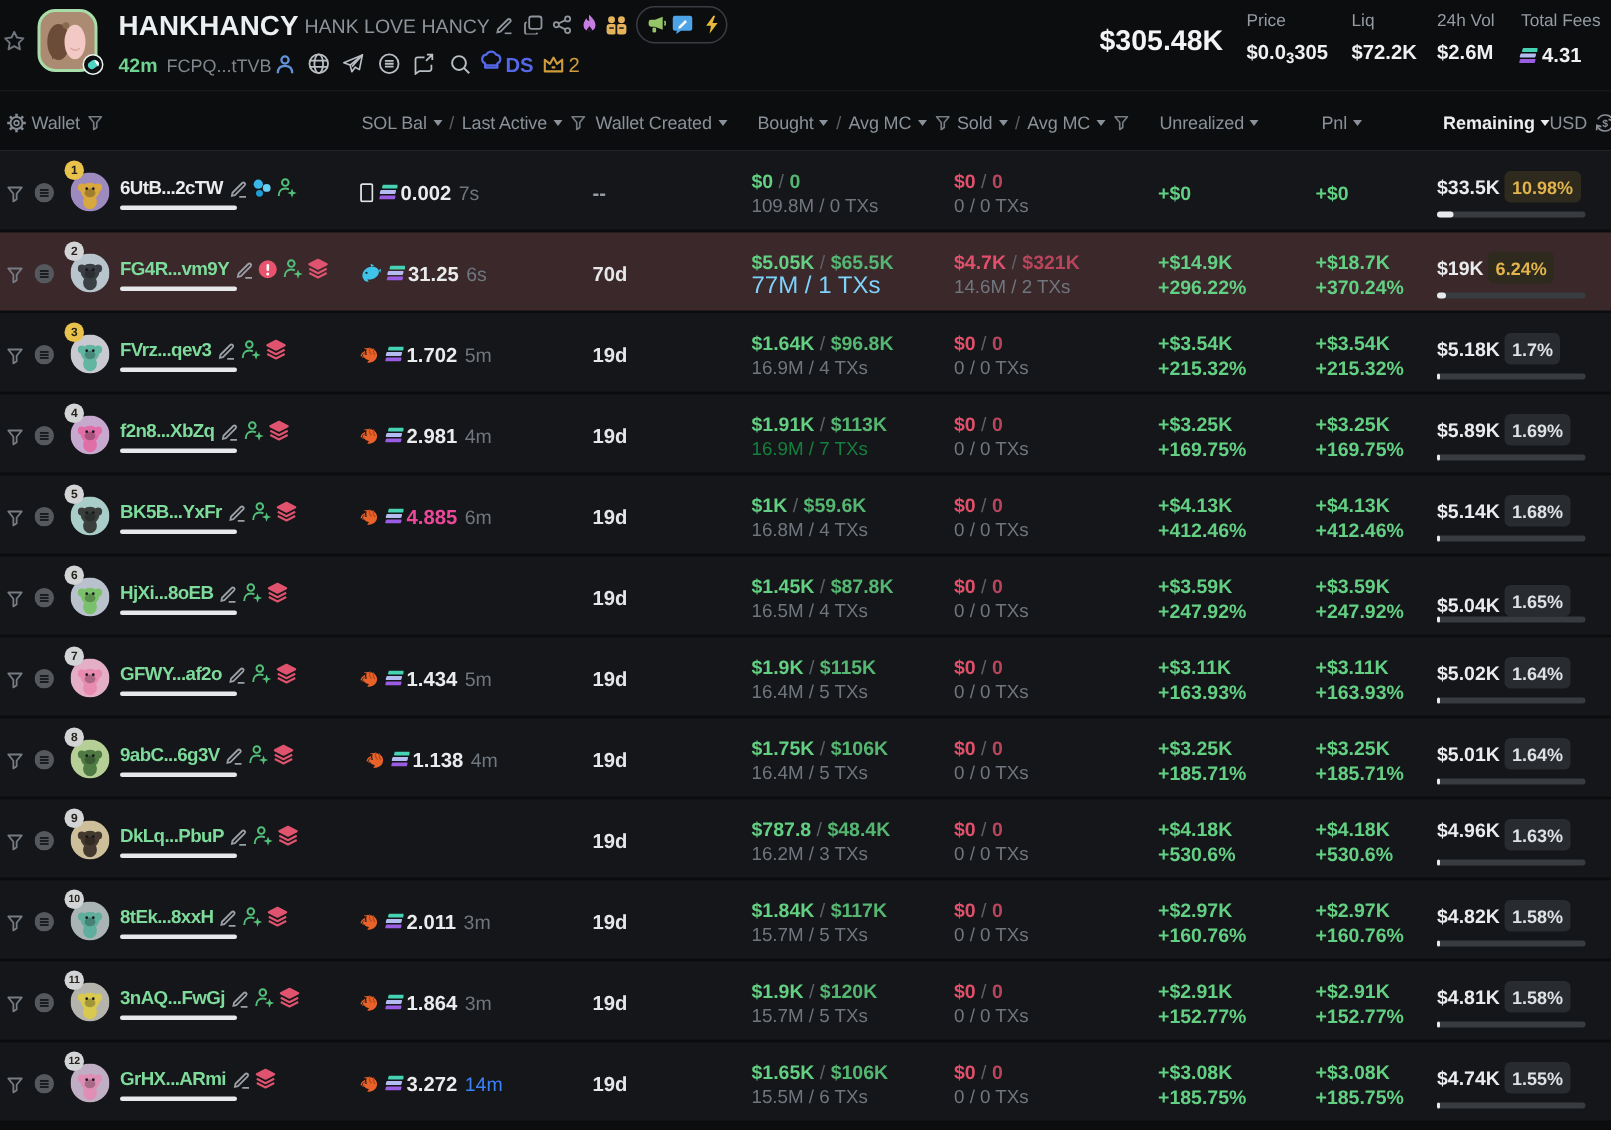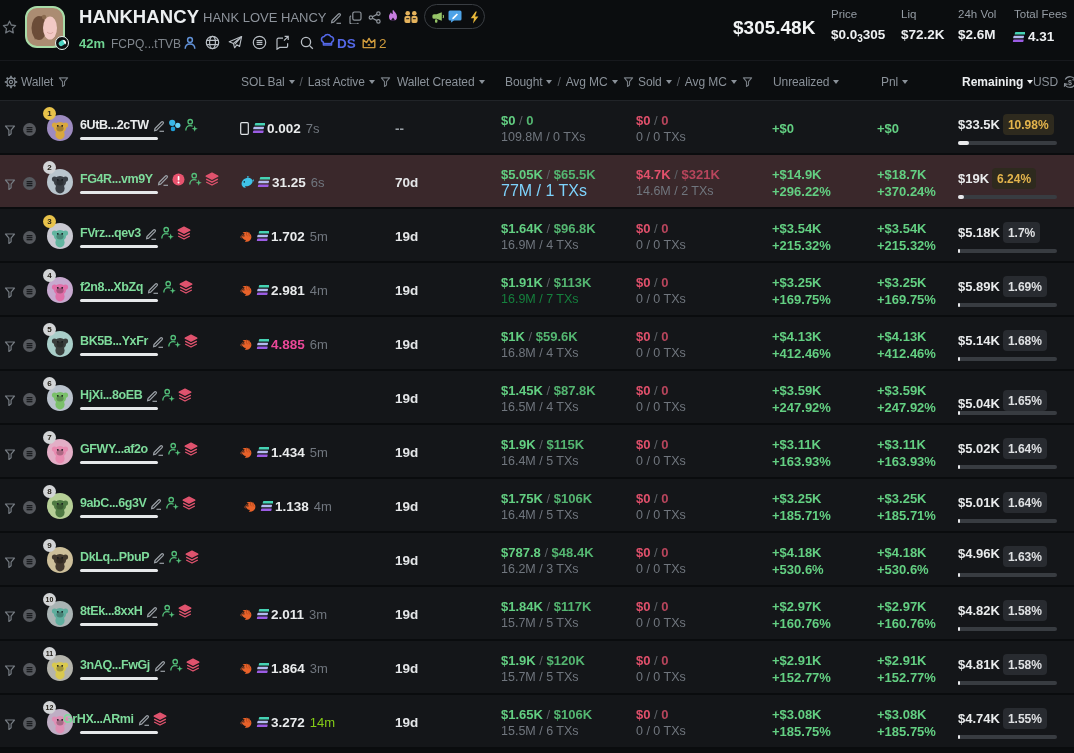--- a/index.html
+++ b/index.html
@@ -1153,21 +1153,21 @@
           <circle cx="13" cy="13" r="13" fill="#bfaec4"></circle>
           <circle cx="7.5" cy="10" r="2.6" fill="#df8fb5"></circle>
           <circle cx="18.5" cy="10" r="2.6" fill="#df8fb5"></circle>
           <ellipse cx="13" cy="12.5" rx="6.2" ry="5.6" fill="#df8fb5"></ellipse>
           <ellipse cx="13" cy="19.5" rx="4.6" ry="5" fill="#df8fb5"></ellipse>
           <ellipse cx="13" cy="13.6" rx="3.6" ry="2.9" fill="#000" opacity="0.25"></ellipse>
           <circle cx="10.8" cy="10.8" r="0.9" fill="#14161a"></circle>
           <circle cx="15.2" cy="10.8" r="0.9" fill="#14161a"></circle>
         </svg></div>
       <div style="position:absolute;left:43px;top:6px;width:13px;height:13px;border-radius:50%;background:#d2d4d6;color:#26221a;font-size:7px;font-weight:bold;display:flex;align-items:center;justify-content:center">12</div>
-      <div style="position:absolute;left:63px;top:14px;display:flex;align-items:center;height:20px">
+      <div style="position:absolute;left:80px;top:14px;display:flex;align-items:center;height:20px">
         <span style="color:#7edb9b;font-weight:bold;font-size:12.5px;letter-spacing:-0.4px">GrHX...ARmi</span>
         <span style="display:inline-flex;margin-left:3px">
           <svg width="13" height="13" viewBox="0 0 13 13">
             <g stroke="#9aa0a6" stroke-width="1.2" fill="none">
               <path d="M3 9.5 L9.5 3 a1.1 1.1 0 0 1 1.6 1.6 L4.6 11.1 L2.6 11.6 Z"></path>
               <path d="M7.5 12.3 h4.5"></path>
             </g>
           </svg>
         </span>
         <span style="display:inline-flex;margin-left:3px">
@@ -1194,21 +1194,21 @@
         <span style="display:inline-flex;margin-left:3px">
           <svg width="13" height="10" viewBox="0 0 13 10">
             <g transform="skewX(-14)">
               <rect x="3.2" y="0" width="10.5" height="2.6" rx="0.6" fill="#45d3b4"></rect>
               <rect x="2.6" y="3.7" width="10.5" height="2.6" rx="0.6" fill="#b4bbf0"></rect>
               <rect x="3.2" y="7.4" width="10.5" height="2.6" rx="0.6" fill="#9b5ce4"></rect>
             </g>
           </svg>
         </span>
         <span style="color:#e9ebec;font-weight:bold;font-size:13.5px;margin-left:2px">3.272</span>
-        <span style="color:#84cc16;font-size:13px;margin-left:5px">14m</span>
+        <span style="color:#3b82f6;font-size:13px;margin-left:5px">14m</span>
       </div>
       <div style="position:absolute;left:395px;top:0;height:54px;display:flex;align-items:center;color:#e4e6e8;font-weight:bold;font-size:13.5px">19d</div>
       <div style="position:absolute;left:501px;top:12px;font-size:13px;font-weight:bold"><span style="color:#63cf82">$1.65K</span><span style="color:#5c6166;font-weight:normal"> / </span><span style="color:#54b671">$106K</span></div>
       <div style="position:absolute;left:501px;top:29px;font-size:12.5px;color:#70767e">15.5M / 6 TXs</div>
       <div style="position:absolute;left:636px;top:12px;font-size:13px;font-weight:bold"><span style="color:#e0506b">$0</span><span style="color:#5c6166;font-weight:normal"> / </span><span style="color:#b8455c">0</span></div>
       <div style="position:absolute;left:636px;top:29px;font-size:12.5px;color:#70767e">0 / 0 TXs</div>
       <div style="position:absolute;left:772px;top:12px;color:#63cf82;font-weight:bold;font-size:13px">+$3.08K</div>
       <div style="position:absolute;left:772px;top:29px;color:#63cf82;font-weight:bold;font-size:13px">+185.75%</div>
       <div style="position:absolute;left:877px;top:12px;color:#63cf82;font-weight:bold;font-size:13px">+$3.08K</div>
       <div style="position:absolute;left:877px;top:29px;color:#63cf82;font-weight:bold;font-size:13px">+185.75%</div>

